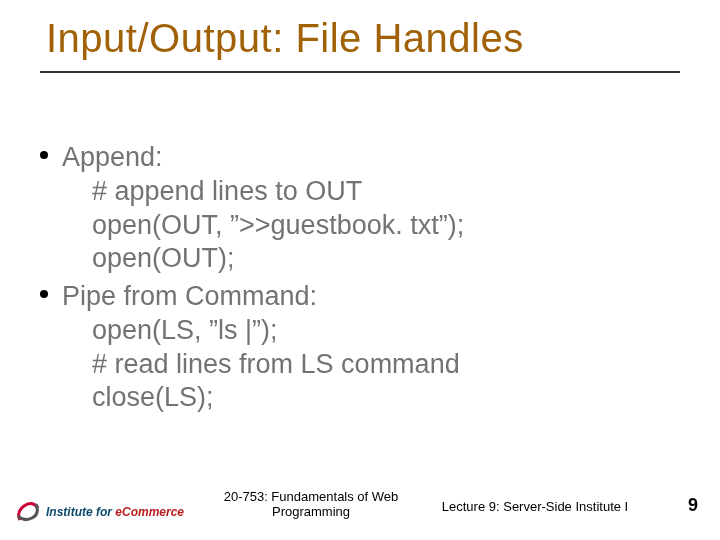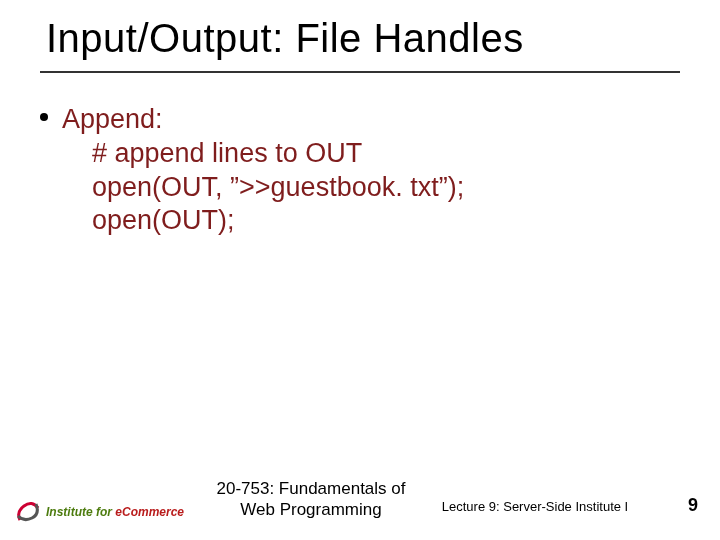--- a/index.html
+++ b/index.html
@@ -5,36 +5,37 @@
   * { margin: 0; padding: 0; box-sizing: border-box; }
   html, body { width: 720px; height: 540px; background: #ffffff; font-family: Verdana, Geneva, sans-serif; }
   .slide {
     width: 720px;
     height: 540px;
     position: relative;
     padding: 0;
   }
   .title {
     font-size: 40px;
-    color: #000000;
+    color: #a16207;
     padding: 16px 0 6px 46px;
     font-weight: normal;
     letter-spacing: 0.5px;
   }
   .rule {
     border: none;
     height: 2px;
     background: #333333;
     margin: 4px 40px 0 40px;
   }
   .body {
     padding: 30px 40px 0 62px;
-    color: #7f1d1d;
+    color: #737373;
     font-size: 27px;
     line-height: 1.25;
+    margin-top: 38px;
   }
   .bullet {
     position: relative;
     margin-bottom: 4px;
   }
   .bullet-dot {
     position: absolute;
     left: -22px;
     top: 10px;
     width: 8px;
@@ -63,29 +64,29 @@
     width: 28px;
     height: 28px;
     position: relative;
     margin-right: 4px;
   }
   .logo-text {
     font-size: 12px;
     font-style: italic;
     color: #444;
   }
-  .logo-text .bold { font-weight: bold; color: #4d7c0f; }
+  .logo-text .bold { font-weight: bold; color: #0c4a6e; }
   .logo-text .red { color: #b91c1c; font-weight: bold; }
   .footer-center1 {
     position: absolute;
     left: 216px;
     bottom: 8px;
     width: 190px;
     text-align: center;
-    font-size: 17px;
+    font-size: 13px;
     color: #000;
     line-height: 1.2;
     margin-top: 32px;
   }
   .footer-center2 {
     position: absolute;
     left: 420px;
     bottom: 14px;
     width: 230px;
     text-align: center;
@@ -112,20 +113,27 @@
   <div class="body">
 
     <div class="bullet">
       <span class="bullet-dot"></span>
       <span>Append:</span>
       <div class="sub"># append lines to OUT</div>
       <div class="sub">open(OUT, ”&gt;&gt;guestbook. txt”);</div>
       <div class="sub">open(OUT);</div>
     </div>
 
+    <div class="bullet">
+      <span class="bullet-dot"></span>
+      <span>Pipe from Command:</span>
+      <div class="sub">open(LS, ”ls |”);</div>
+      <div class="sub"># read lines from LS command</div>
+      <div class="sub">close(LS);</div>
+    </div>
 
   </div>
 
   <div class="footer">
     <div class="logo">
       <div class="logo-mark">
         <svg viewBox="0 0 28 28" width="28" height="28">
           <path d="M6 22 Q2 14 10 8 Q18 2 24 10" stroke="#cc0033" stroke-width="3" fill="none"></path>
           <path d="M4 18 Q10 24 18 20 Q26 16 22 6" stroke="#555" stroke-width="3" fill="none"></path>
         </svg>

